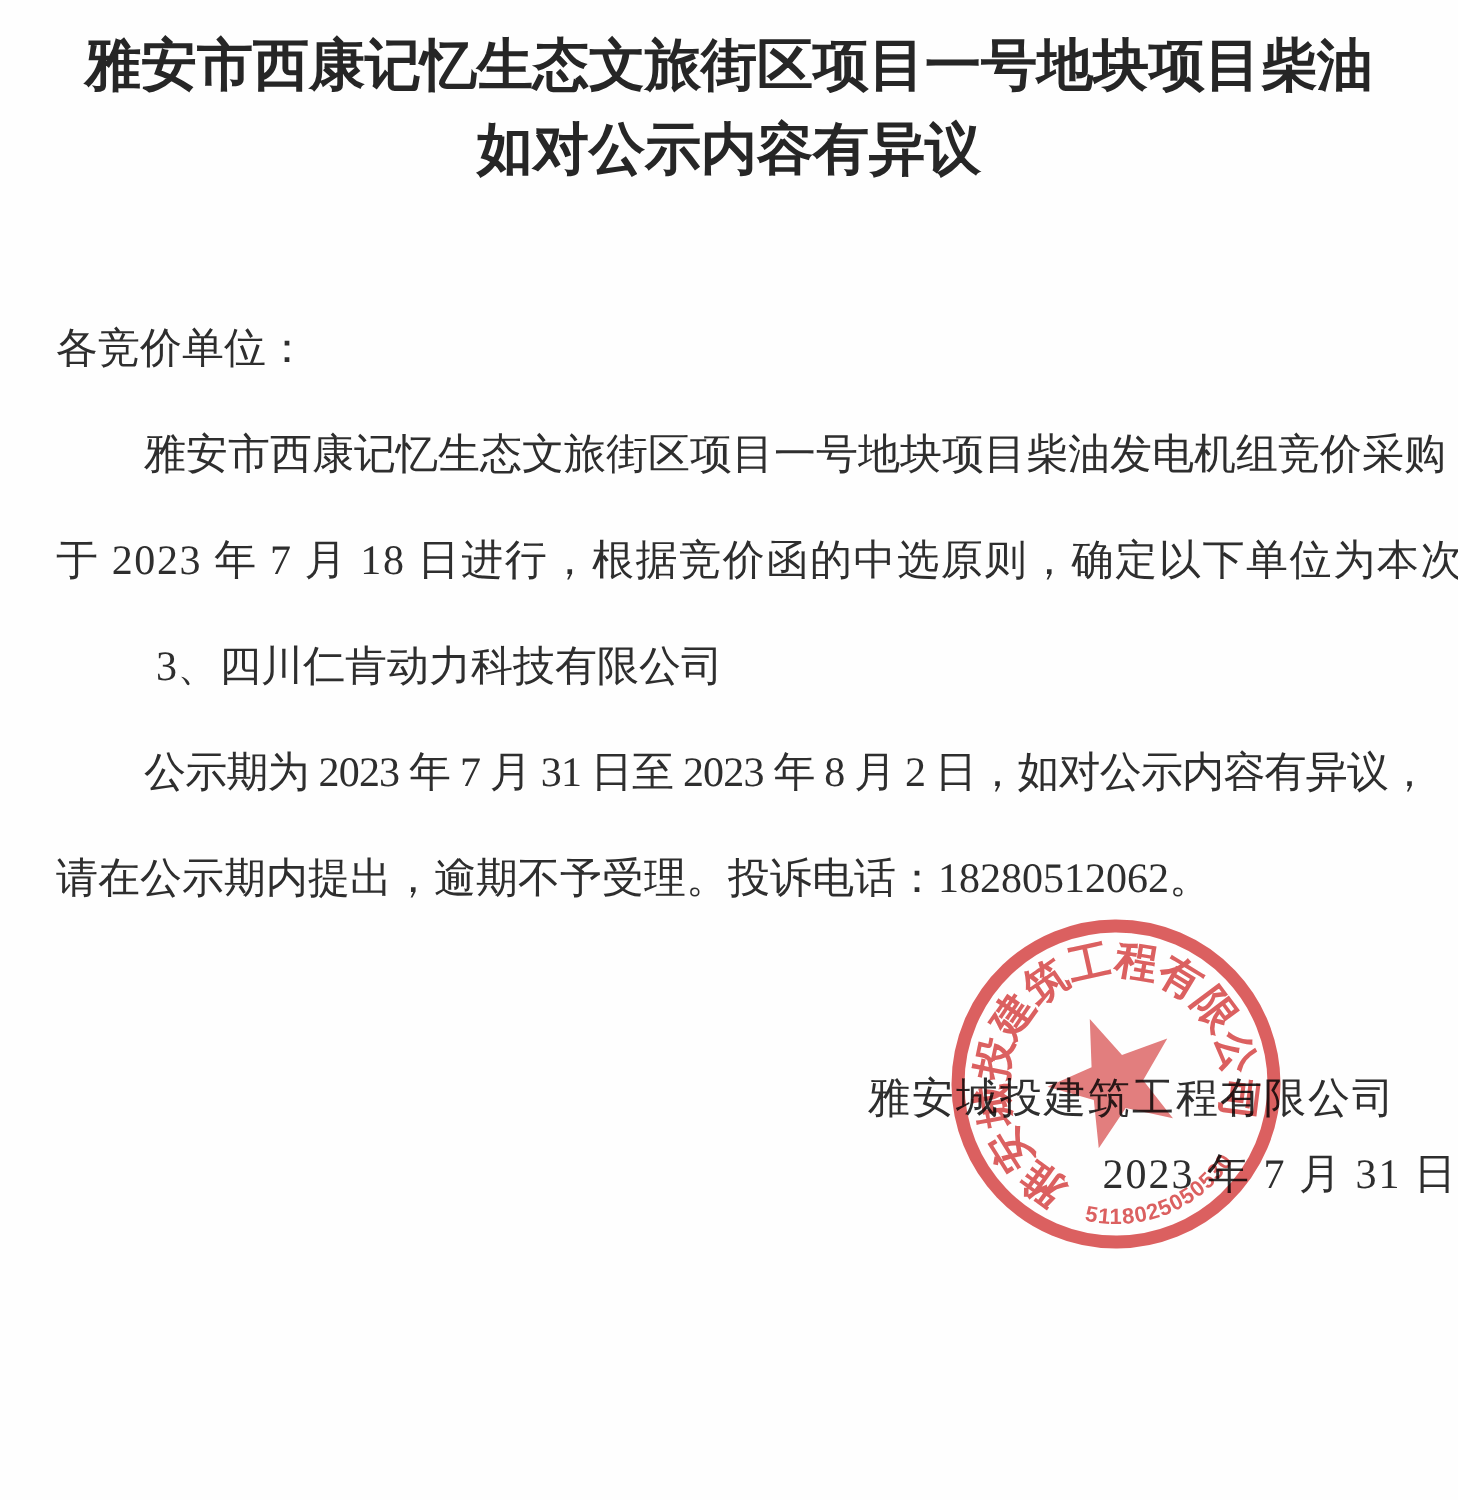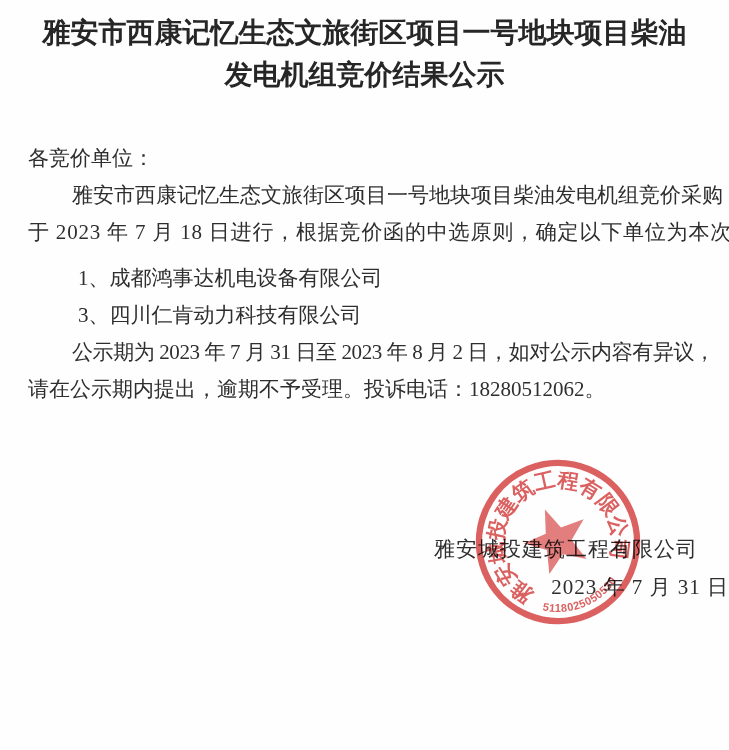--- a/index.html
+++ b/index.html
@@ -23,21 +23,21 @@
     color:#262626;
     letter-spacing:0px;
   }
   .body-text{
     position:absolute;
     top:140px;left:28px;right:24px;
     font-size:21px;
     line-height:37px;
     color:#2e2e2e;
   }
-  .line{white-space:nowrap;}
+  .line{white-space:nowrap;margin-top:16px;}
   .indent{padding-left:44px;}
   .winner{padding-left:50px;}
   .winner-first{margin-top:9px;}
   .sp{letter-spacing:0.8px;}
   .tight{letter-spacing:-0.4px;}
   .signature{
     position:absolute;
     top:530px;left:0;right:0;
     font-size:21px;
     line-height:38px;
@@ -59,28 +59,27 @@
     font-weight:700;
   }
 </style>
 </head>
 <body>
 
 <div class="page">
 
   <div class="title">
     <div>雅安市西康记忆生态文旅街区项目一号地块项目柴油</div>
-    <div>发电机组竞价结果公示</div>
+    <div>如对公示内容有异议</div>
   </div>
 
   <div class="body-text">
     <div class="line">各竞价单位：</div>
     <div class="line indent">雅安市西康记忆生态文旅街区项目一号地块项目柴油发电机组竞价采购</div>
     <div class="line sp">于 2023 年 7 月 18 日进行，根据竞价函的中选原则，确定以下单位为本次竞</div>
-    <div class="line winner winner-first">1、成都鸿事达机电设备有限公司</div>
     <div class="line winner">3、四川仁肯动力科技有限公司</div>
     <div class="line indent tight">公示期为 2023 年 7 月 31 日至 2023 年 8 月 2 日，如对公示内容有异议，</div>
     <div class="line">请在公示期内提出，逾期不予受理。投诉电话：18280512062。</div>
   </div>
 
   <div class="signature">
     <div class="sig-company">雅安城投建筑工程有限公司</div>
     <div class="sig-date">2023 年 7 月  31 日</div>
   </div>
 

